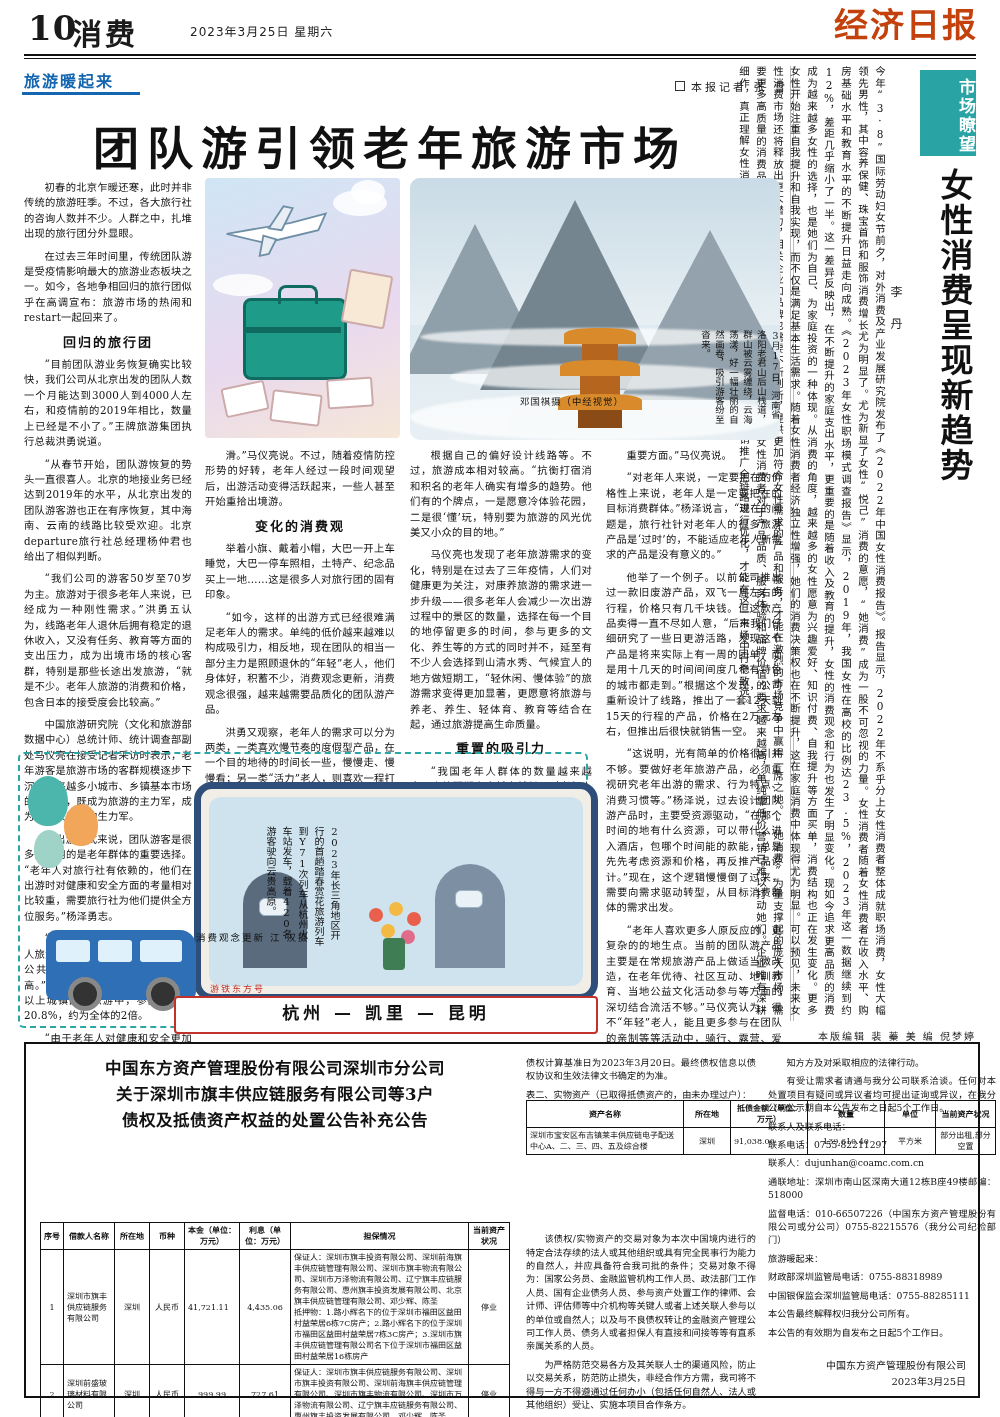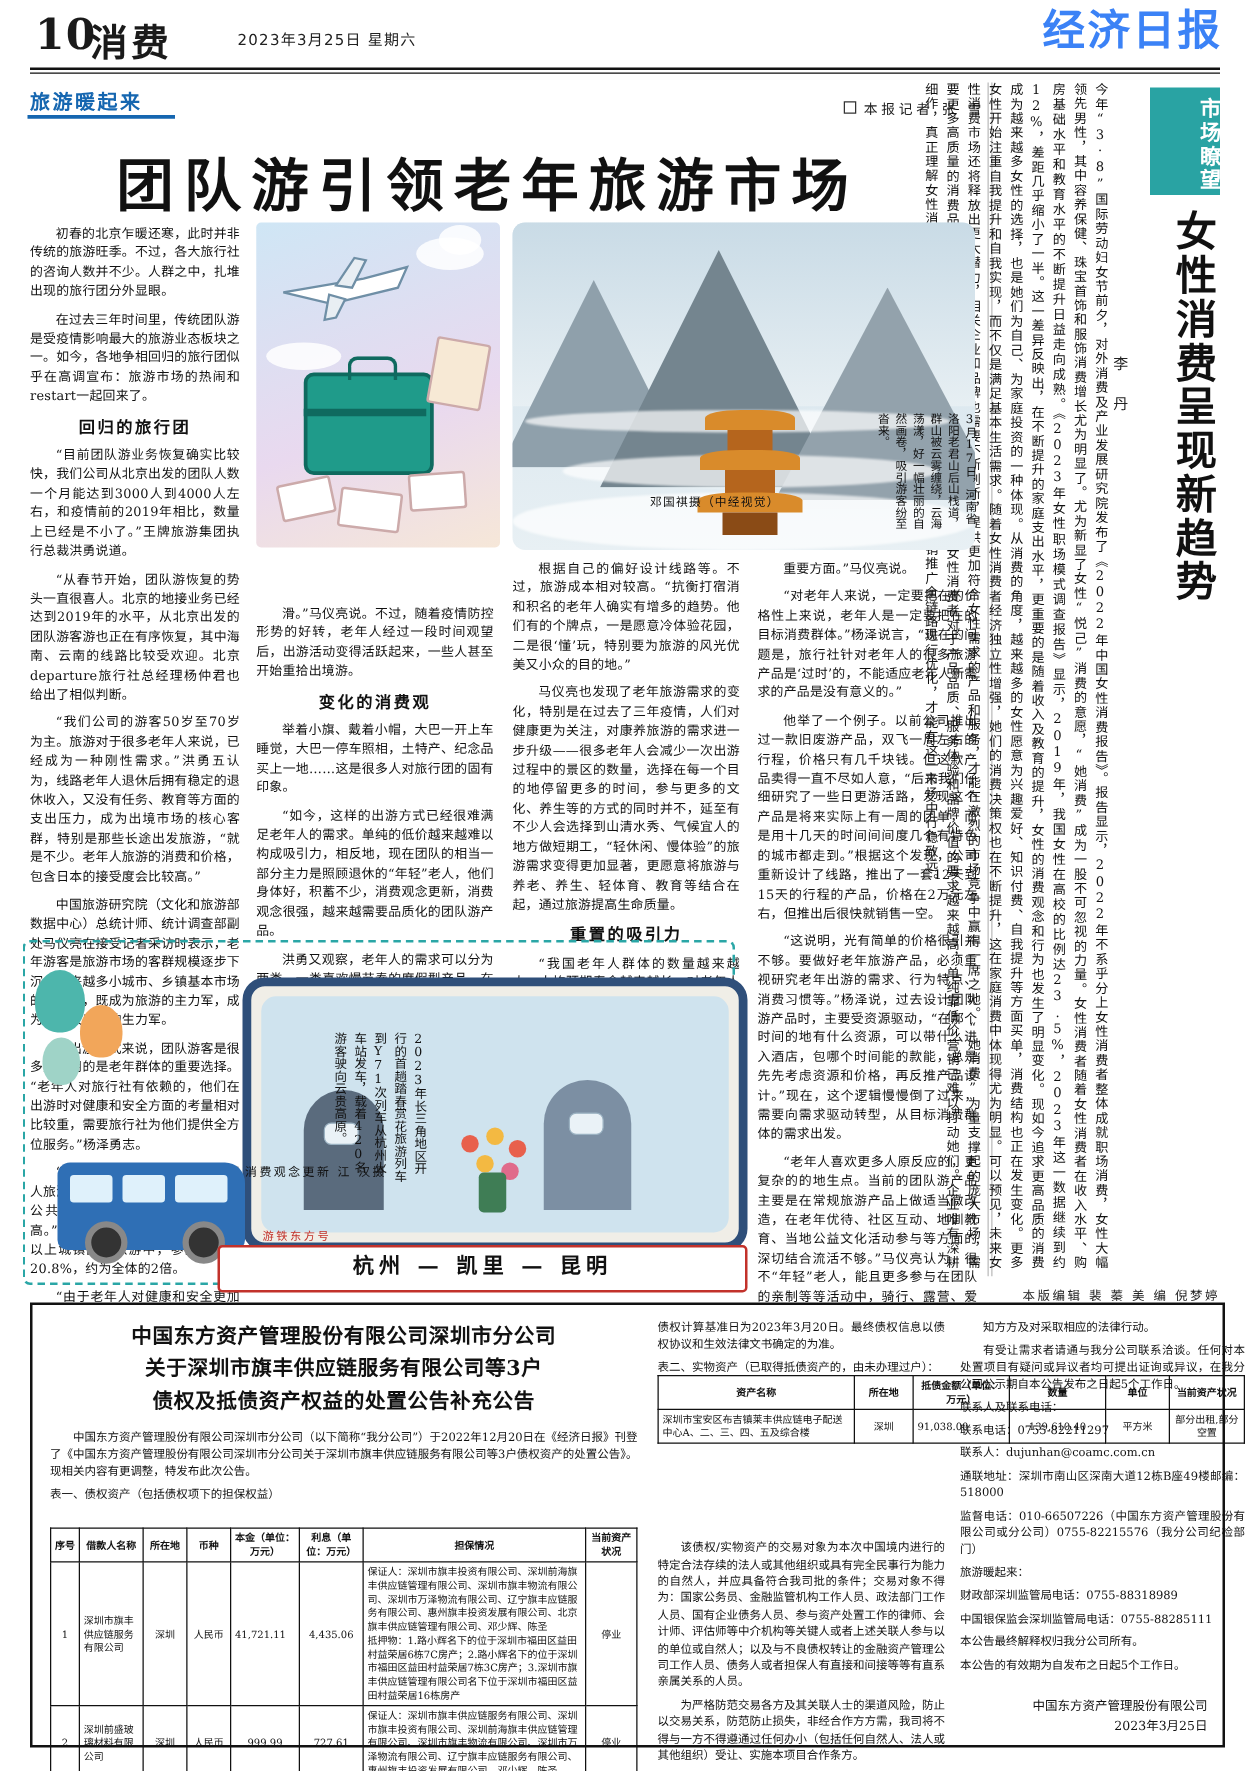--- a/index.html
+++ b/index.html
@@ -4,21 +4,21 @@
 <style>
   html,body{margin:0;padding:0;background:#ffffff;}
   body{width:1000px;height:1417px;font-family:"DejaVu Sans","Liberation Sans",sans-serif;color:#1a1a1a;position:relative;overflow:hidden;}
   .page{position:relative;width:1000px;height:1417px;background:#fff;}
 
   
   .masthead{position:absolute;left:0;top:0;width:1000px;height:56px;}
   .mh-pageno{position:absolute;left:28px;top:8px;font-size:34px;font-weight:bold;letter-spacing:1px;font-family:"DejaVu Serif","Liberation Serif",serif;}
   .mh-section{position:absolute;left:72px;top:10px;font-size:30px;font-weight:bold;letter-spacing:3px;font-family:Liberation Mono, monospace;}
   .mh-date{position:absolute;left:190px;top:22px;font-size:12px;color:#222;letter-spacing:1px;}
-  .mh-logo{position:absolute;right:22px;top:4px;width:215px;height:42px;font-family:"DejaVu Serif","Liberation Serif",serif;font-size:34px;font-weight:bold;color:#3b82f6;letter-spacing:2px;text-align:right;line-height:42px;}
+  .mh-logo{position:absolute;right:22px;top:4px;width:215px;height:42px;font-family:"DejaVu Serif","Liberation Serif",serif;font-size:34px;font-weight:bold;color:#c2410c;letter-spacing:2px;text-align:right;line-height:42px;}
   .mh-rule{position:absolute;left:24px;top:54px;width:952px;height:2px;background:#111;}
   .mh-rule2{position:absolute;left:24px;top:58px;width:952px;height:1px;background:#111;}
 
   
   .banner-label{position:absolute;left:24px;top:68px;font-size:16px;font-weight:bold;color:#1566b0;letter-spacing:2px;}
   .banner-underline{position:absolute;left:22px;top:92px;width:118px;height:3px;background:#1566b0;}
 
   
   .byline{position:absolute;left:675px;top:78px;font-size:11px;letter-spacing:3px;color:#222;}
   .byline .box{display:inline-block;width:8px;height:8px;border:1px solid #333;margin-right:6px;}
@@ -174,21 +174,21 @@
     <h3>回归的旅行团</h3>
     <p>“目前团队游业务恢复确实比较快，我们公司从北京出发的团队人数一个月能达到3000人到4000人左右，和疫情前的2019年相比，数量上已经是不小了。”王牌旅游集团执行总裁洪勇说道。</p>
     <p>“从春节开始，团队游恢复的势头一直很喜人。北京的地接业务已经达到2019年的水平，从北京出发的团队游客游也正在有序恢复，其中海南、云南的线路比较受欢迎。北京departure旅行社总经理杨仲君也给出了相似判断。</p>
     <p>“我们公司的游客50岁至70岁为主。旅游对于很多老年人来说，已经成为一种刚性需求。”洪勇五认为，线路老年人退休后拥有稳定的退休收入，又没有任务、教育等方面的支出压力，成为出境市场的核心客群，特别是那些长途出发旅游，“就是不少。老年人旅游的消费和价格，包含日本的接受度会比较高。”</p>
     <p>中国旅游研究院（文化和旅游部数据中心）总统计师、统计调查部副处马仪亮在接受记者采访时表示，老年游客是旅游市场的客群规模逐步下沉，越来越多小城市、乡镇基本市场的老年人，既成为旅游的主力军，成为老年人出游的生力军。</p>
     <p>从出游方式来说，团队游客是很多人转用的是老年群体的重要选择。“老年人对旅行社有依赖的，他们在出游时对健康和安全方面的考量相对比较重，需要旅行社为他们提供全方位服务。”杨泽勇志。</p>
     <p>“受体力下降等因素影响，老年人旅游目组出游的比例不高，多集体公共交流工具，参团的比例比较高。”马仪亮提供了一组数据，65岁以上城镇国内旅游中，参团比例达20.8%，约为全体的2倍。</p>
     <p>“由于老年人对健康和安全更加敏感和看重，疫情以来老年旅游市场出比路有下</p>
   </div>
 
-  <div class="col" style="left:205px;top:448px;width:190px;margin-top:36px;">
+  <div class="col" style="left:205px;top:448px;width:190px;">
     <p>滑。”马仪亮说。不过，随着疫情防控形势的好转，老年人经过一段时间观望后，出游活动变得活跃起来，一些人甚至开始重拾出境游。</p>
     <h3>变化的消费观</h3>
     <p>举着小旗、戴着小帽，大巴一开上车睡觉，大巴一停车照相，土特产、纪念品买上一地……这是很多人对旅行团的固有印象。</p>
     <p>“如今，这样的出游方式已经很难满足老年人的需求。单纯的低价越来越难以构成吸引力，相反地，现在团队的相当一部分主力是照顾退休的“年轻”老人，他们身体好，积蓄不少，消费观念更新，消费观念很强，越来越需要品质化的团队游产品。</p>
     <p>洪勇又观察，老年人的需求可以分为两类，一类喜欢慢节奏的度假型产品，在一个目的地待的时间长一些，慢慢走、慢慢看；另一类“活力”老人，则喜欢一程打卡所有景点景点，两种需要有一个共同之点，是那八大旅游路线更多更多，奇望能住得好一点，走进特色菜、再安排一些旅游项目等。”洪勇说。</p>
     <p>李亦彤最人人的旅行同前一名旅游逆制师，当前游是近年来新兴的一种出游方式，特点是可与自己的亲朋好友组成小规模的团队，</p>
   </div>
 
   <div class="col" style="left:410px;top:448px;width:182px;">
     <p>根据自己的偏好设计线路等。不过，旅游成本相对较高。“抗衡打宿消和积名的老年人确实有增多的趋势。他们有的个牌点，一是愿意冷体验花园，二是很‘懂’玩，特别要为旅游的风光优美又小众的目的地。”</p>
@@ -243,24 +243,20 @@
       <div class="txt">杭州 — 凯里 — 昆明</div>
     </div>
   </div>
   <div class="ill-caption">2023年长三角地区开行的首趟踏春赏花旅游列车到Y71次列车从杭州火车站发车，载着420名游客驶向云贵高原。</div>
   <div class="ill-credit">消费观念更新  江  汉摄</div>
 
   <div class="ad">
     <div class="ad-title" style="white-space:pre-line;">中国东方资产管理股份有限公司深圳市分公司
 关于深圳市旗丰供应链服务有限公司等3户
 债权及抵债资产权益的处置公告补充公告</div>
-    <div class="ad-left">
-      <p>中国东方资产管理股份有限公司深圳市分公司（以下简称“我分公司”）于2022年12月20日在《经济日报》刊登了《中国东方资产管理股份有限公司深圳市分公司关于深圳市旗丰供应链服务有限公司等3户债权资产的处置公告》。现相关内容有更调整，特发布此次公告。</p>
-      <p style="text-indent:0">表一、债权资产（包括债权项下的担保权益）</p>
-    </div>
 
     <table class="tbl t1">
       <thead>
         <tr>
           <th style="width:16px">序号</th>
           <th style="width:44px">借款人名称</th>
           <th style="width:28px">所在地</th>
           <th style="width:28px">币种</th>
           <th style="width:48px">本金（单位：万元）</th>
           <th style="width:44px">利息（单位：万元）</th>

